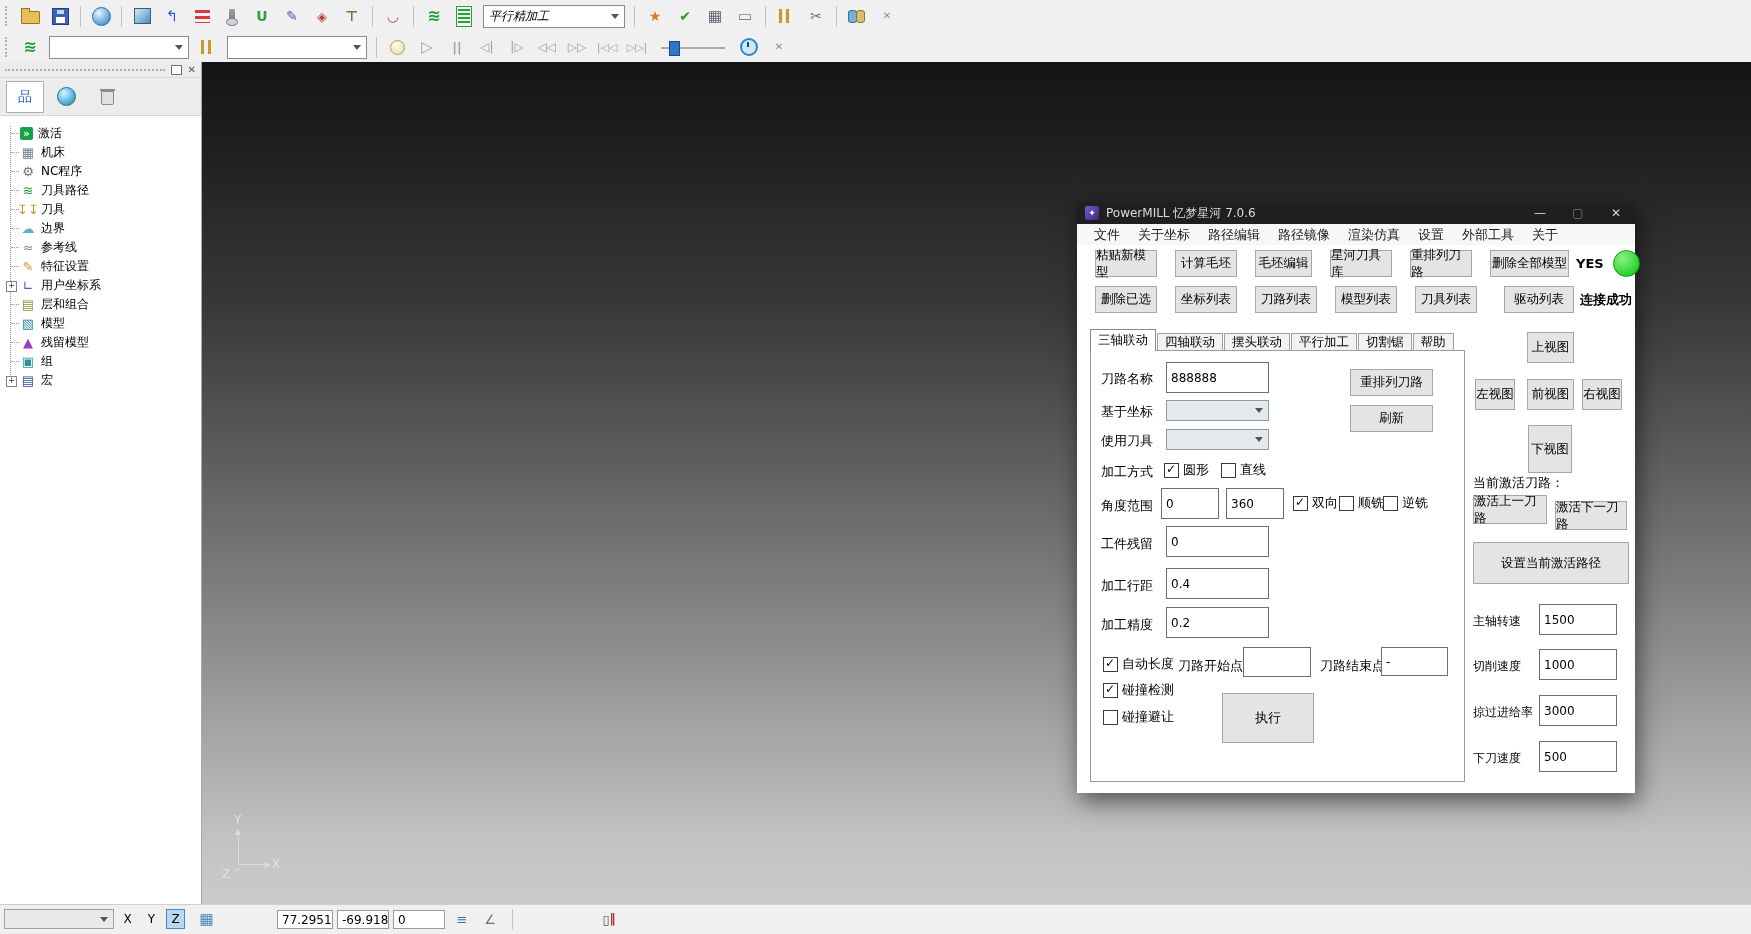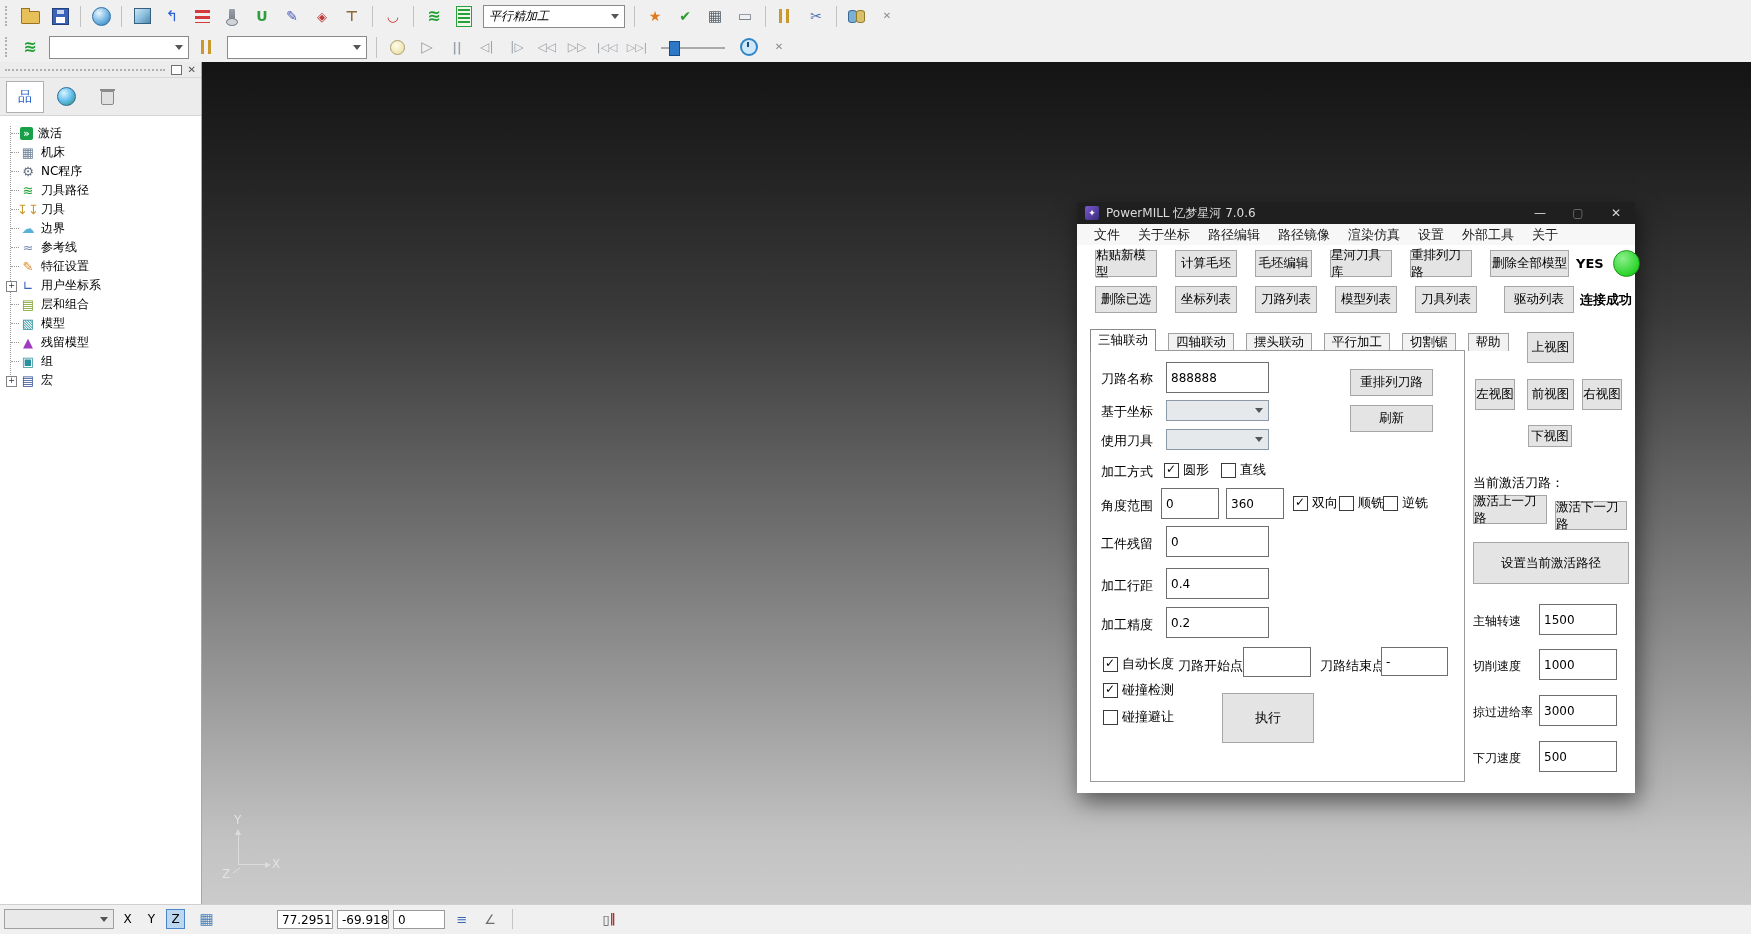--- a/index.html
+++ b/index.html
@@ -91,21 +91,21 @@
   #dlg-actions1{top:48px;height:27px;}
   #dlg-actions2{top:84px;height:27px;}
   .act-host{display:flex;gap:18px;}
   .dbtn{background:#e4e4e4;border:1px solid #a6a6a6;display:flex;align-items:center;justify-content:center;font-size:12.5px;color:#000;box-sizing:border-box;}
   .act-btn{height:27px;}
   #yes-text{font-weight:bold;margin-left:7px;font-size:13px;}
   #conn-circle{width:25px;height:25px;border-radius:50%;margin-left:9px;background:radial-gradient(circle at 35% 30%,#8cf08c,#2bd42b 70%,#1aa81a);border:1px solid #179517;}
   #conn-text{font-weight:bold;margin-left:6px;font-size:13px;}
 
   #dlg-tabs{position:absolute;left:13px;top:128px;height:21px;display:flex;align-items:flex-end;}
-  .dtab{border:1px solid #a0a0a0;border-bottom:none;background:#f2f2f2;height:17px;padding:0 7px;font-size:12.5px;display:flex;align-items:center;margin-right:12px;}
+  .dtab{border:1px solid #a0a0a0;border-bottom:none;background:#f2f2f2;height:17px;padding:0 7px;font-size:12.5px;display:flex;align-items:center;margin-right:1px;}
   .dtab.selected{background:#fff;height:21px;position:relative;z-index:3;border-color:#8a8a8a;}
   #dlg-tabpage{position:absolute;left:13px;top:148px;width:375px;height:432px;border:1px solid #9a9a9a;background:#fff;z-index:2;box-sizing:border-box;}
 
   .flabel{position:absolute;font-size:13px;white-space:nowrap;}
   .tbox{position:absolute;background:#fff;border:1px solid #6e6e6e;font-size:12px;display:flex;align-items:center;padding:0 4px;box-sizing:border-box;}
   .fcombo{position:absolute;background:#e6e9ec;border:1px solid #8a9aa8;display:flex;align-items:center;justify-content:flex-end;padding:0 5px;box-sizing:border-box;}
   .cb{position:absolute;display:flex;align-items:center;gap:4px;font-size:13px;}
   .cb .box{width:13px;height:13px;border:1px solid #3a3a3a;background:#fff;position:relative;flex:none;}
   .cb.checked .box::after{content:"✓";position:absolute;top:-2px;left:1px;font-size:12px;font-weight:bold;color:#000;}
 
@@ -483,21 +483,21 @@
             <span>碰撞避让</span>
           </label>
 
         <div class="dbtn" style="position:absolute;left:131px;top:342px;width:92px;height:50px;font-size:13px">执行</div>
       </div>
 
       <div class="dbtn vbtn" style="left:450px;top:130px;width:47px;height:31px">上视图</div>
       <div class="dbtn vbtn" style="left:398px;top:177px;width:40px;height:31px">左视图</div>
       <div class="dbtn vbtn" style="left:450px;top:177px;width:47px;height:31px">前视图</div>
       <div class="dbtn vbtn" style="left:505px;top:177px;width:40px;height:31px">右视图</div>
-      <div class="dbtn vbtn" style="left:451px;top:223px;width:44px;height:22px">下视图</div>
+      <div class="dbtn vbtn" style="left:451px;top:223px;width:44px;height:48px">下视图</div>
 
       <span id="dlg-active-label">当前激活刀路：</span>
       <div class="dbtn vbtn" style="left:396px;top:293px;width:74px;height:29px">激活上一刀路</div>
       <div class="dbtn vbtn" style="left:478px;top:299px;width:72px;height:29px">激活下一刀路</div>
       <div class="dbtn vbtn" style="left:396px;top:340px;width:156px;height:42px">设置当前激活路径</div>
 
       <div id="dlg-speeds">
           <div class="speed-row" style="top: 402px;">
             <div class="speed-label">主轴转速</div>
             <div class="tbox speed-input">1500</div>

